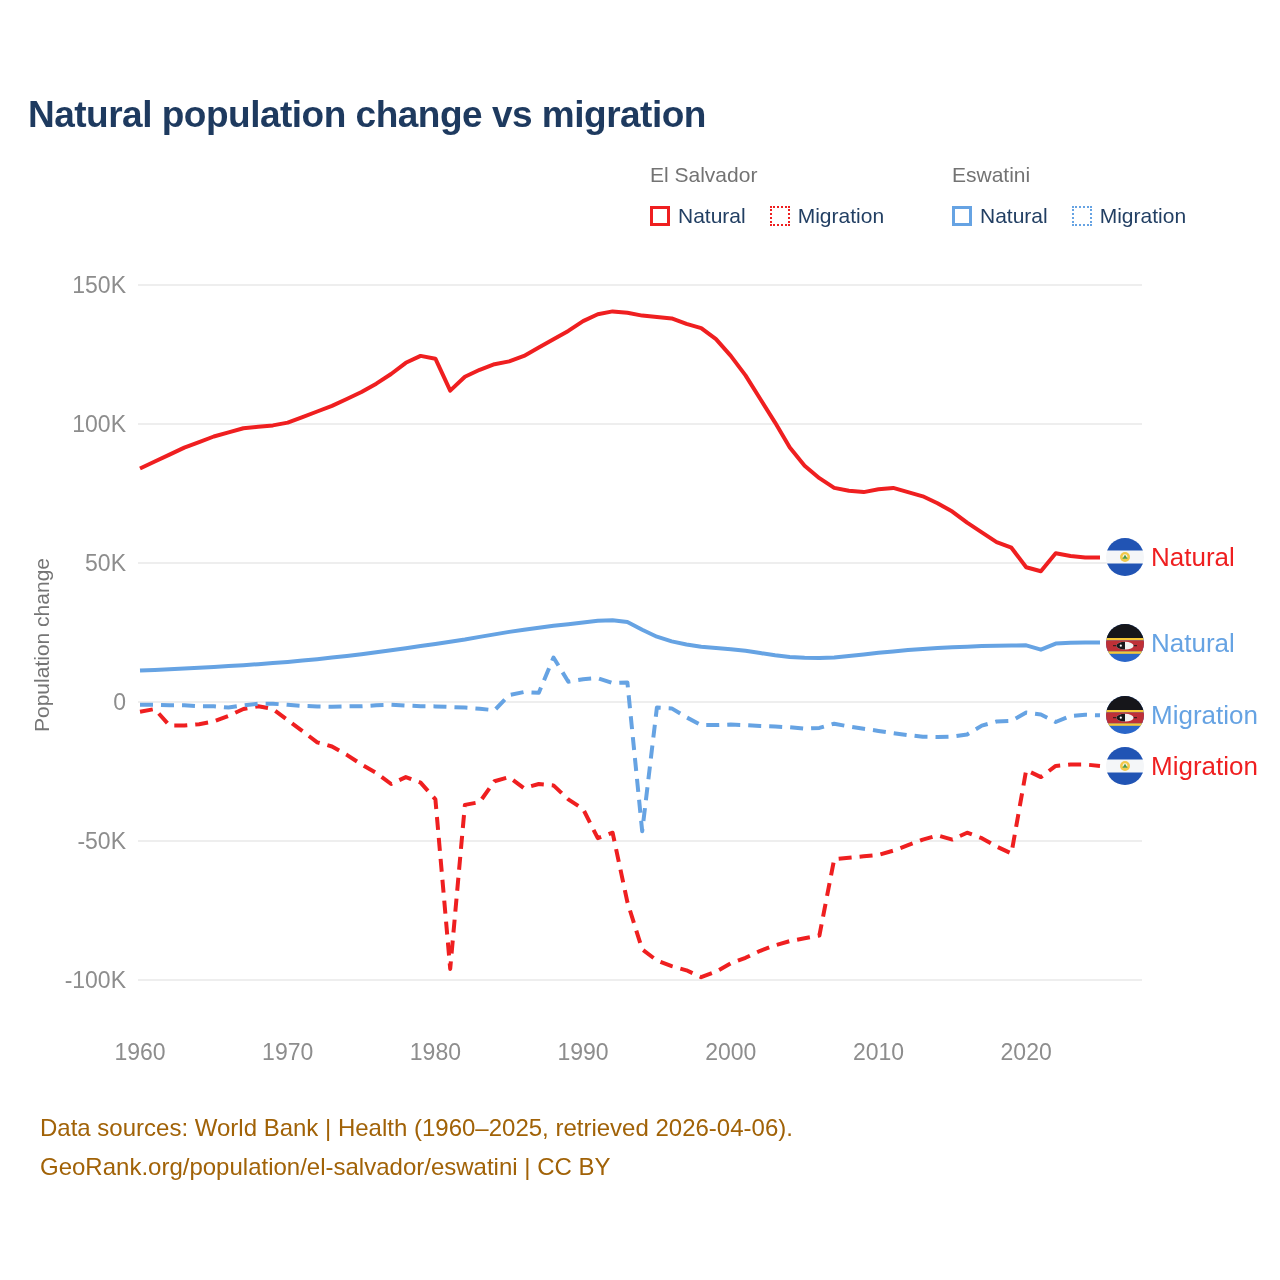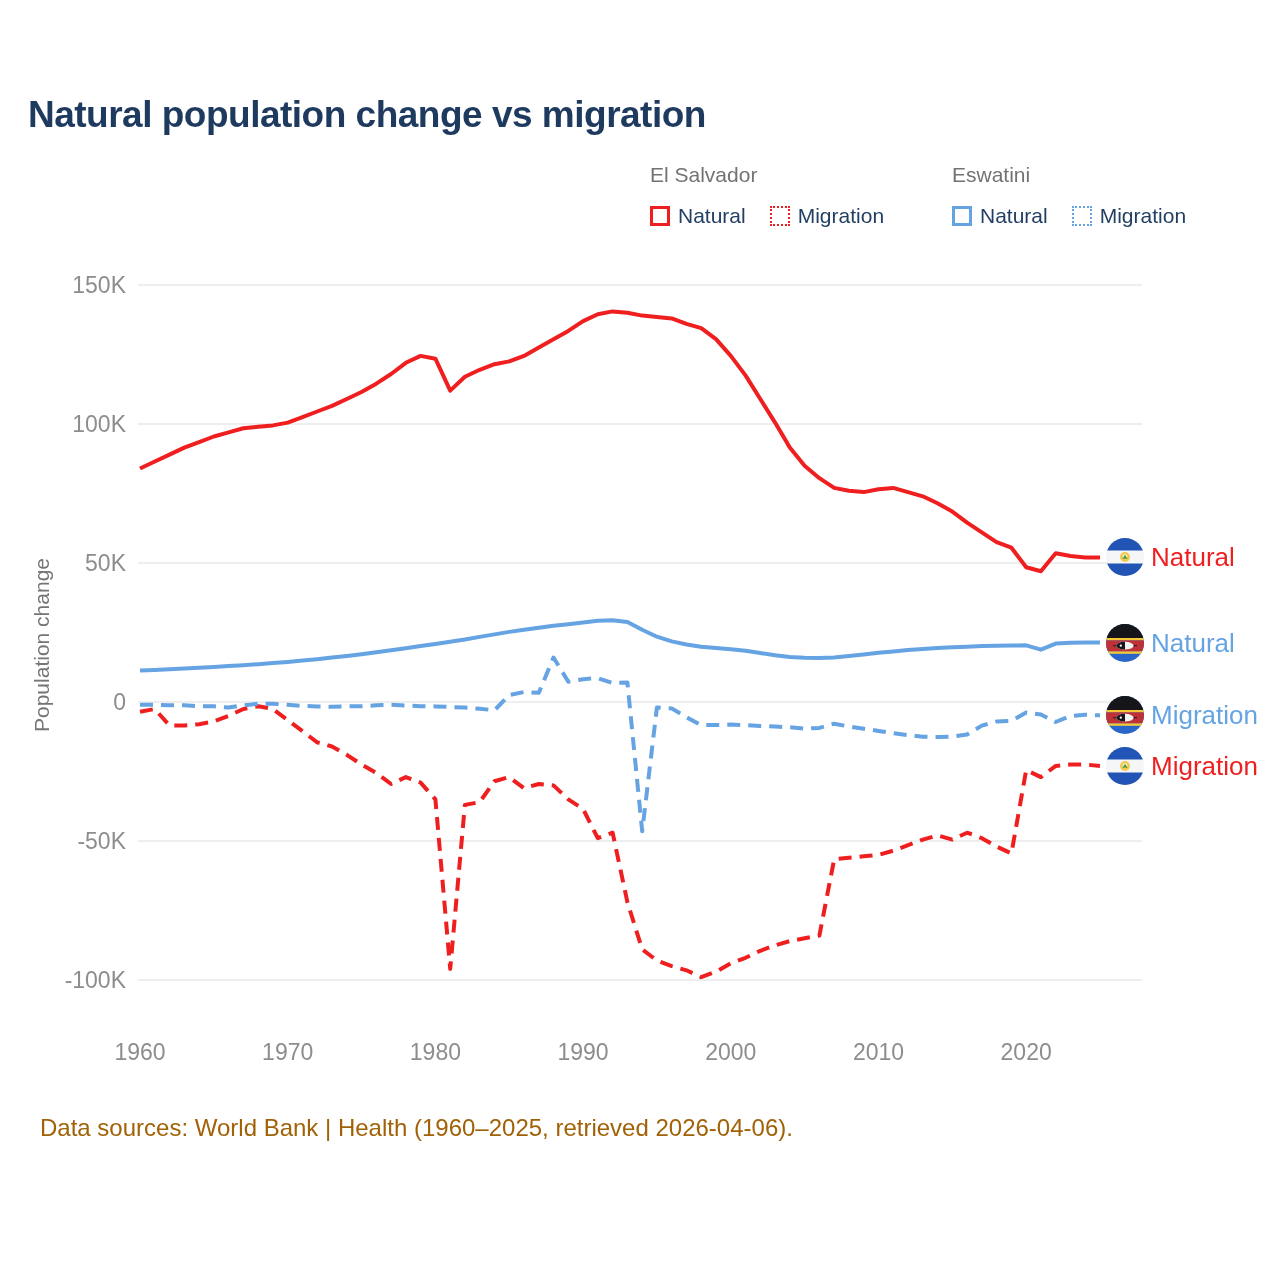--- a/index.html
+++ b/index.html
@@ -188,13 +188,14 @@
           <circle cx="19" cy="18.6" r="2.4" fill="#f7f3e2"></circle>
           <path d="M16.4 20.8 L21.6 20.8 L19 16.8 Z" fill="#4c9a45"></path>
         </g>
       </svg>
     </span>
   <span>Migration</span>
 </div>
 
 <div class="footer">
   <div>Data sources: World Bank | Health (1960–2025, retrieved 2026-04-06).</div>
+  <div>GeoRank.org/population/el-salvador/eswatini | CC BY</div>
 </div>
 
 </body></html>

